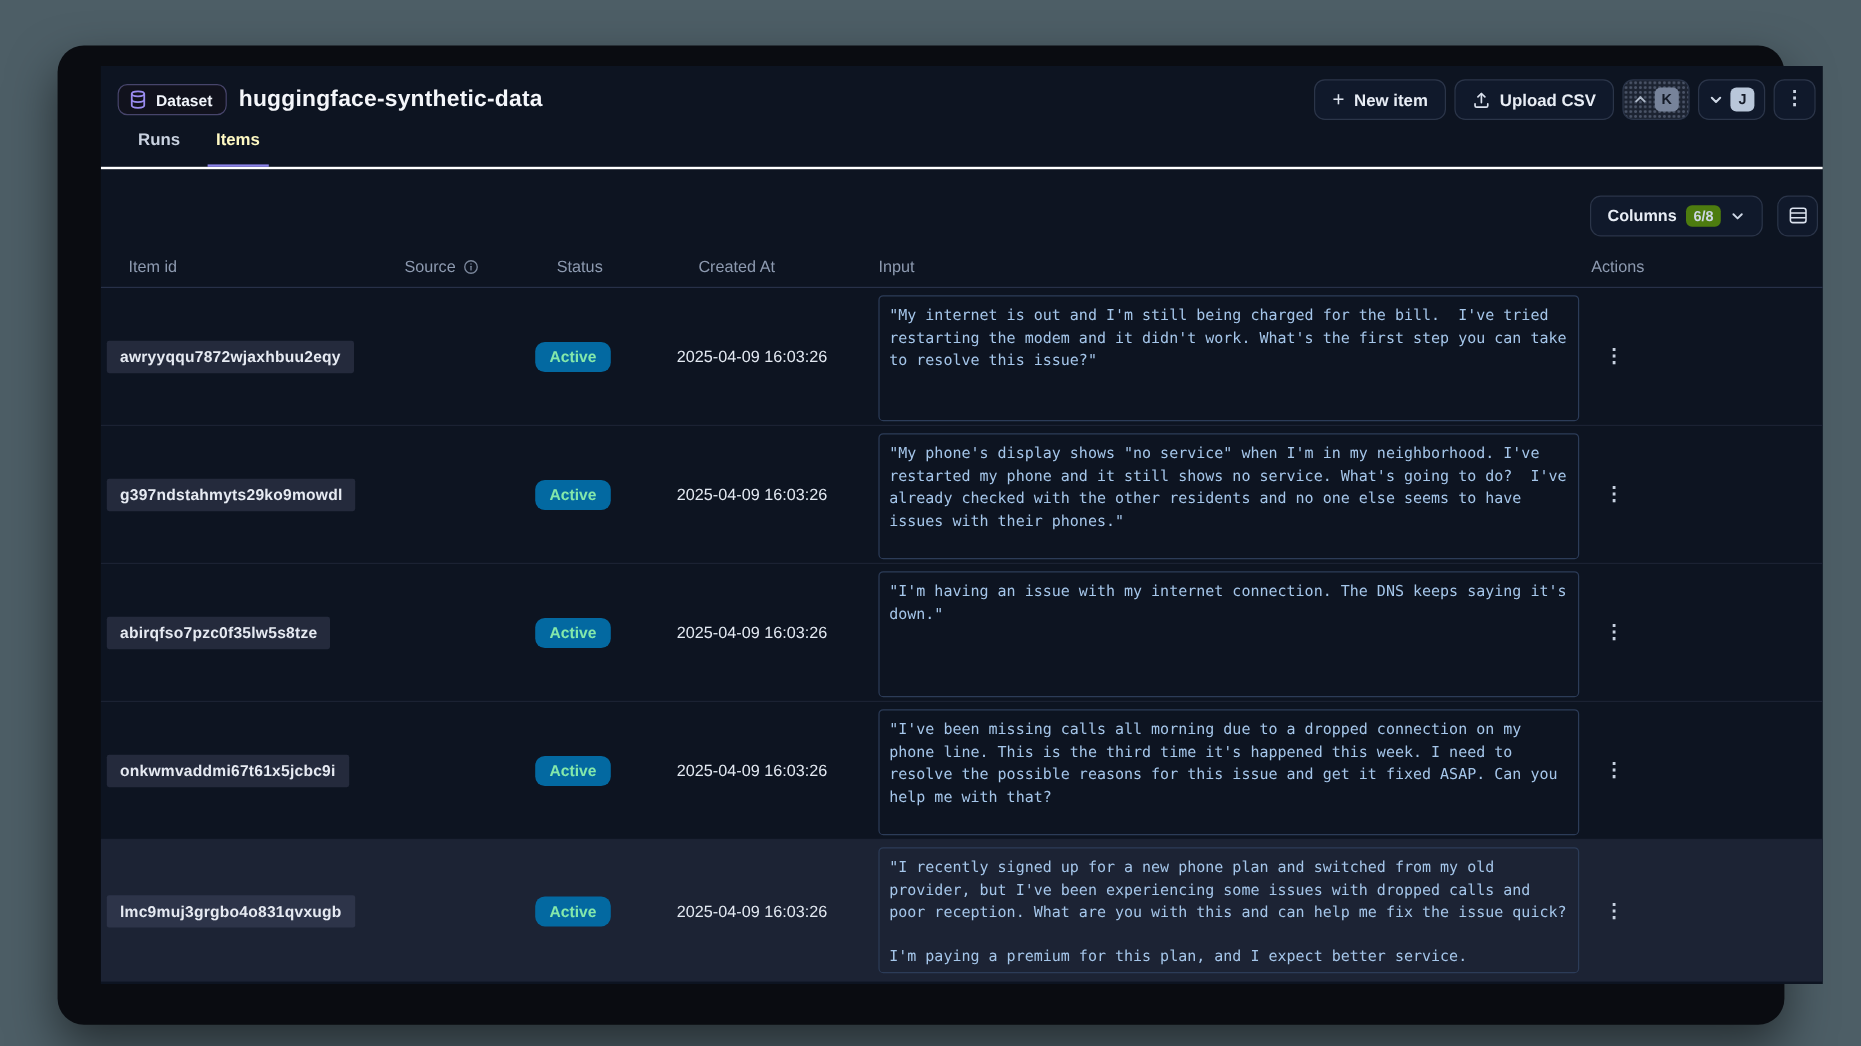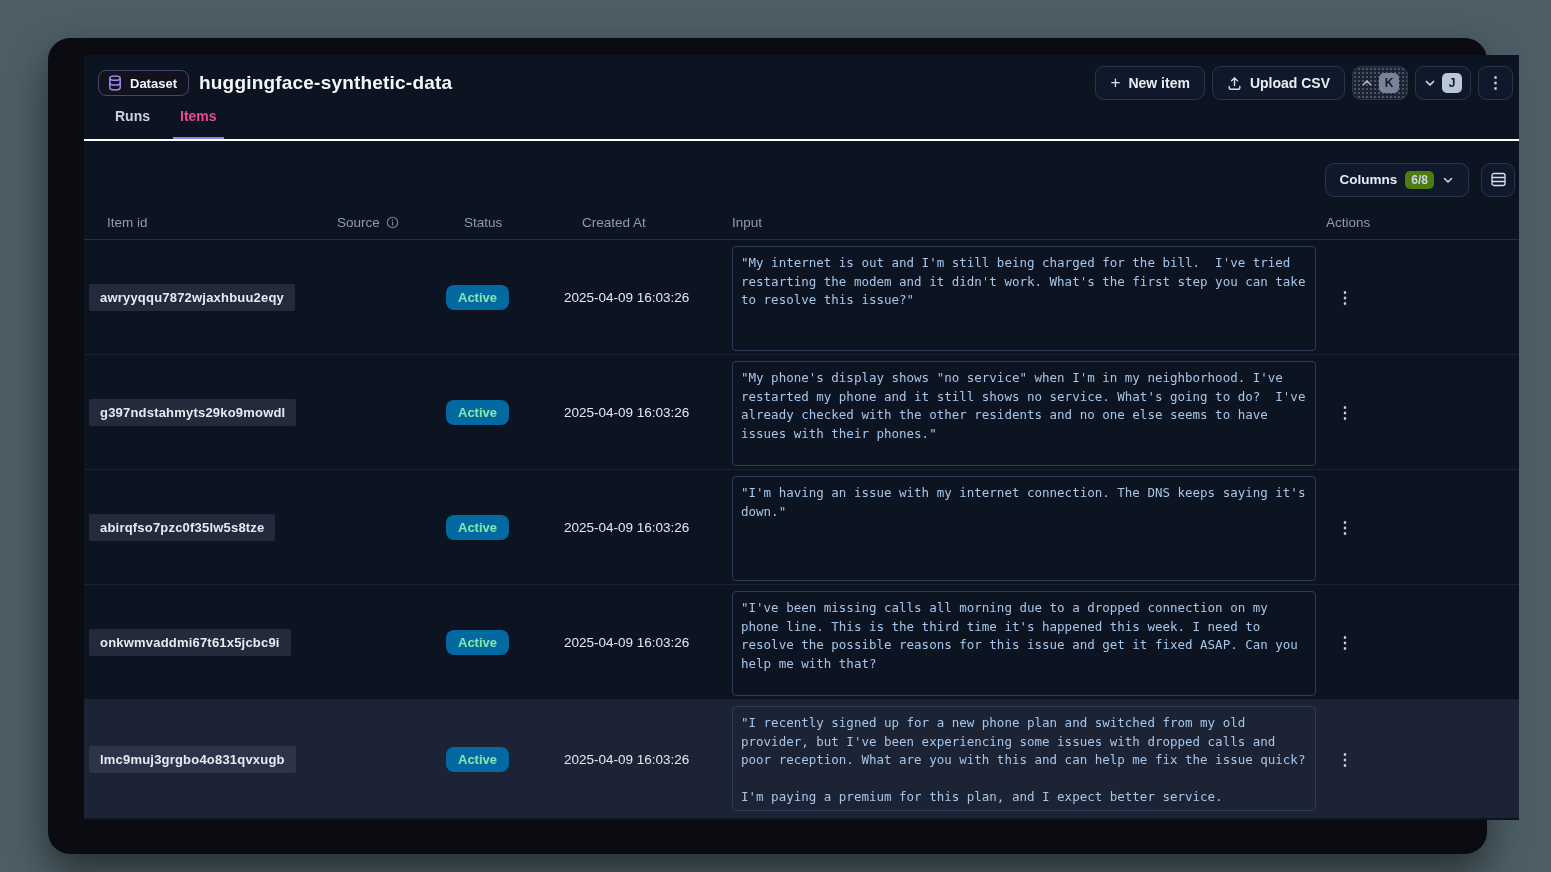--- a/index.html
+++ b/index.html
@@ -56,21 +56,21 @@
   .kbd-j { background:#b9c7da; }
   .chev { width:12px; height:12px; display:block; }
   .kebab { color:#cdd6e4; font-size:16px; font-weight:700; letter-spacing:0; line-height:1; }
 
   
   .tabs { display:flex; gap:16px; padding-left:24px; border-bottom:2px solid #ffffff; height:40px; align-items:flex-end; }
   .tab {
     font-size:14px; font-weight:600; color:#c9d2e0;
     padding:0 7px 13px 7px; border-bottom:2px solid transparent; cursor:pointer;
   }
-  .tab.active { color:#ec4899; border-bottom-color:#8a82e8; }
+  .tab.active { color:#fef9c3; border-bottom-color:#8a82e8; }
 
   
   .toolbar { display:flex; justify-content:flex-end; align-items:center; gap:12px; padding:13px 4px 0 0; height:64px; }
   .columns-btn { height:34px; border-radius:9px; font-size:13.5px;text-align:right; }
   .count-pill {
     background:#4d7c0f; color:#cdd6e4; font-size:12px; font-weight:700;
     border-radius:5px; padding:2px 6px;
   }
   .table-icon-btn { width:34px; height:34px; }
 

